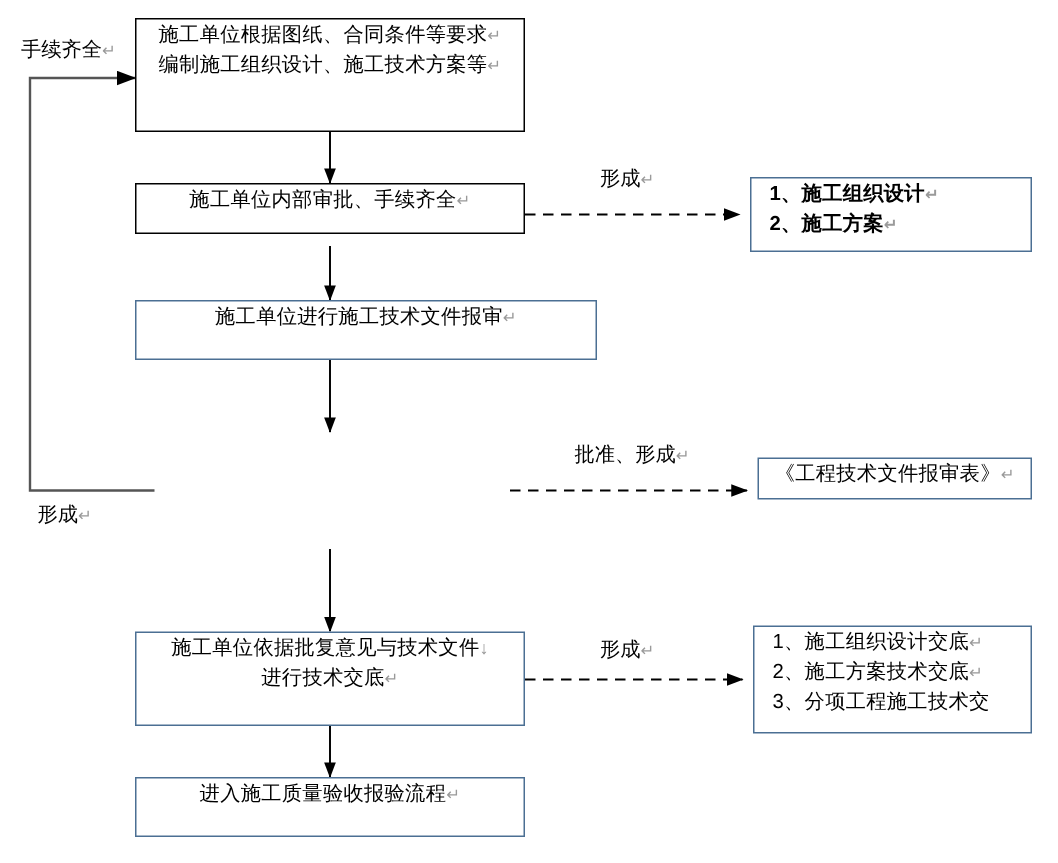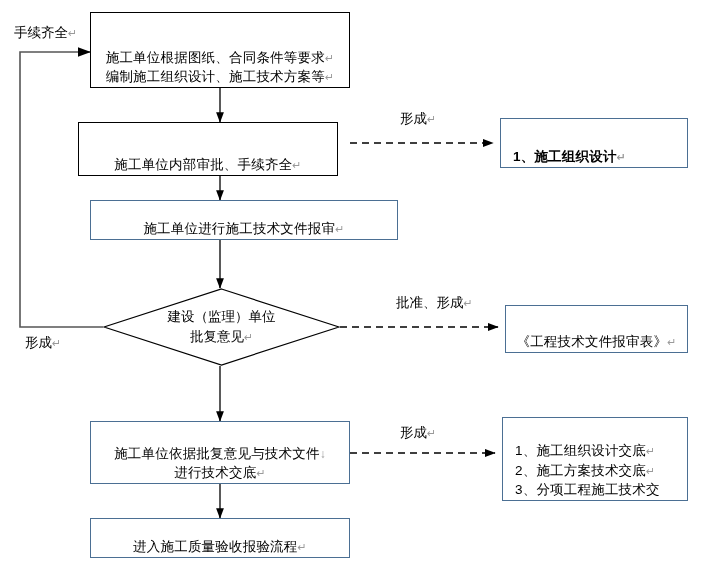--- a/index.html
+++ b/index.html
@@ -22,21 +22,21 @@
     left: 0;
     top: 0;
     width: 705px;
     height: 575px;
     pointer-events: none;
   }
   .node {
     position: absolute;
     box-sizing: border-box;
     display: flex;
-    align-items: flex-end;
+    align-items: flex-start;
     justify-content: center;
     background: #ffffff;
     text-align: center;
     line-height: 1.45;
     font-size: 13.5px;
     color: #000000;
     letter-spacing: 0.2px;
   }
   .node.black-box {
     border: 1px solid #000000;
@@ -120,86 +120,76 @@
     <line x1="350" y1="453" x2="495" y2="453" stroke="#000000" stroke-width="1.4" stroke-dasharray="7,5" marker-end="url(#arrowBlack)"></line>
   </svg>
 
   <div class="node black-box" style="left:90px; top:12px; width:260px; height:76px;">
     <div class="lines">
       <div><span>施工单位根据图纸、合同条件等要求</span><span class="pilcrow">↵</span></div>
       <div><span>编制施工组织设计、施工技术方案等</span><span class="pilcrow">↵</span></div>
     </div>
   </div>
 
-  <div class="node black-box" style="left:78px; top:122px; width:260px; height:54px;">
+  <div class="node black-box" style="left:90px; top:122px; width:260px; height:34px;">
     <div class="lines">
       <div><span>施工单位内部审批、手续齐全</span><span class="pilcrow">↵</span></div>
     </div>
   </div>
 
   <div class="node blue-box" style="left:90px; top:200px; width:308px; height:40px;">
     <div class="lines">
       <div><span>施工单位进行施工技术文件报审</span><span class="pilcrow">↵</span></div>
     </div>
   </div>
 
-  <div class="diamond-wrap" style="left:103px; top:288px; width:237px; height:78px;">
-    <svg width="237" height="78" viewBox="0 0 237 78">
-      <polygon points="118.5,1 236,39 118.5,77 1,39" fill="#ffffff" stroke="#000000" stroke-width="1.2"></polygon>
-    </svg>
-    <div class="diamond-text">
-      <div>
-        <div><span>建设（监理）单位</span></div>
-        <div><span>批复意见</span><span class="pilcrow">↵</span></div>
-      </div>
-    </div>
-  </div>
 
   <div class="node blue-box" style="left:90px; top:421px; width:260px; height:63px;">
     <div class="lines">
       <div><span>施工单位依据批复意见与技术文件</span><span class="arrow-down-glyph">↓</span></div>
       <div><span>进行技术交底</span><span class="pilcrow">↵</span></div>
     </div>
   </div>
 
   <div class="node blue-box" style="left:90px; top:518px; width:260px; height:40px;">
     <div class="lines">
       <div><span>进入施工质量验收报验流程</span><span class="pilcrow">↵</span></div>
     </div>
   </div>
 
   <div class="node blue-box list-box" style="left:500px; top:118px; width:188px; height:50px;font-weight:bold;">
     <div class="lines">
       <div><span>1、施工组织设计</span><span class="pilcrow">↵</span></div>
+      <div><span>2、施工方案</span><span class="pilcrow">↵</span></div>
     </div>
   </div>
 
-  <div class="node blue-box" style="left:505px; top:305px; width:183px; height:48px;">
+  <div class="node blue-box" style="left:505px; top:305px; width:183px; height:28px;">
     <div class="lines">
       <div><span>《工程技术文件报审表》</span><span class="pilcrow">↵</span></div>
     </div>
   </div>
 
-  <div class="node blue-box list-box" style="left:502px; top:417px; width:186px; height:84px;">
+  <div class="node blue-box list-box" style="left:502px; top:417px; width:186px; height:72px;">
     <div class="lines">
       <div><span>1、施工组织设计交底</span><span class="pilcrow">↵</span></div>
       <div><span>2、施工方案技术交底</span><span class="pilcrow">↵</span></div>
       <div><span>3、分项工程施工技术交</span></div>
     </div>
   </div>
 
   <div class="edge-label" style="left:14px; top:24px;">
     <span>手续齐全</span><span class="pilcrow">↵</span>
   </div>
 
   <div class="edge-label" style="left:400px; top:110px;">
     <span>形成</span><span class="pilcrow">↵</span>
   </div>
 
-  <div class="edge-label" style="left:396px; top:294px;">
+  <div class="edge-label" style="left:383px; top:294px;">
     <span>批准、形成</span><span class="pilcrow">↵</span>
   </div>
 
   <div class="edge-label" style="left:25px; top:334px;">
     <span>形成</span><span class="pilcrow">↵</span>
   </div>
 
   <div class="edge-label" style="left:400px; top:424px;">
     <span>形成</span><span class="pilcrow">↵</span>
   </div>

